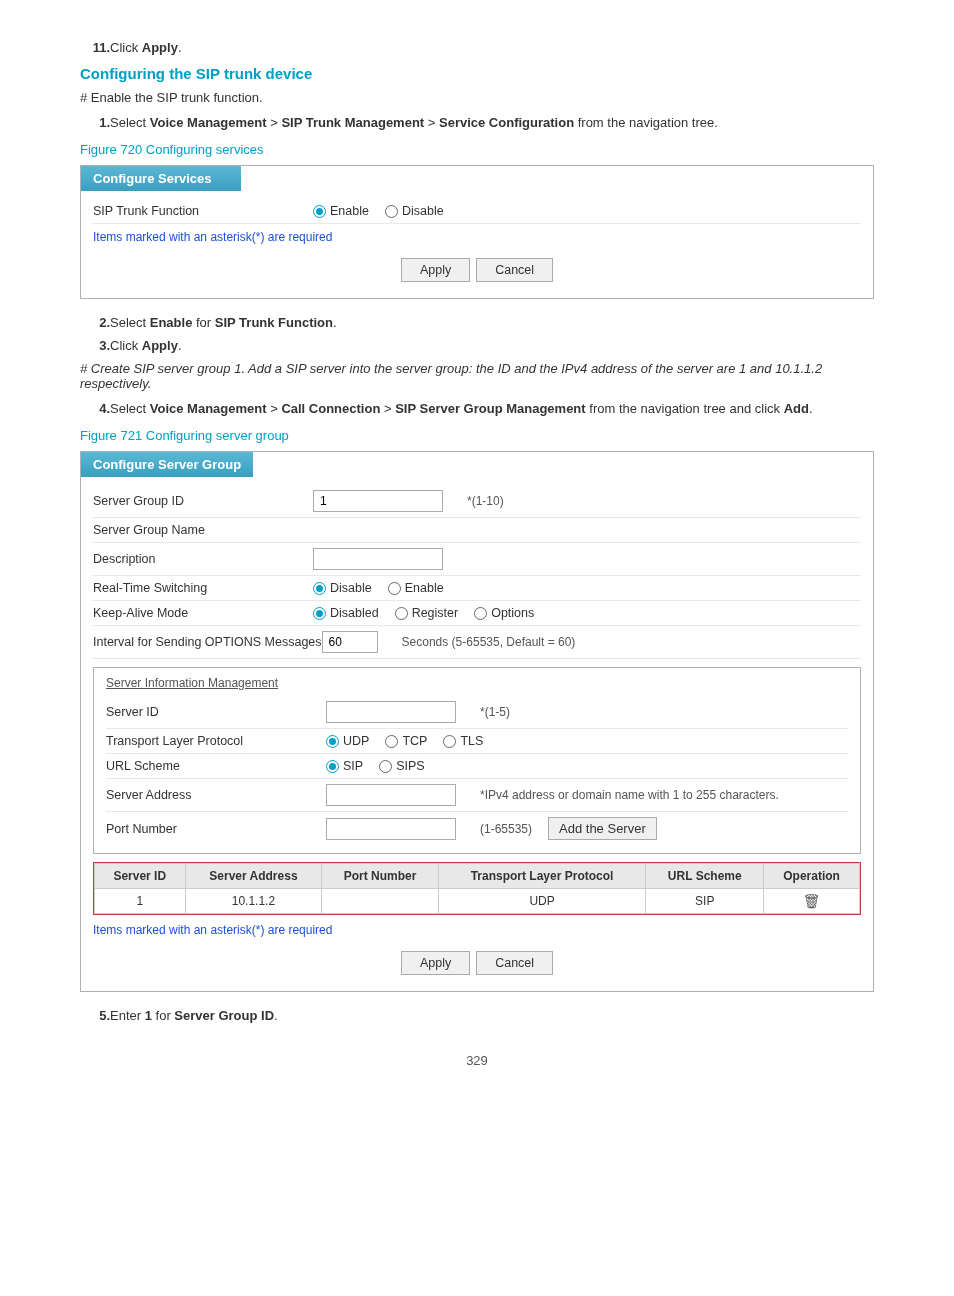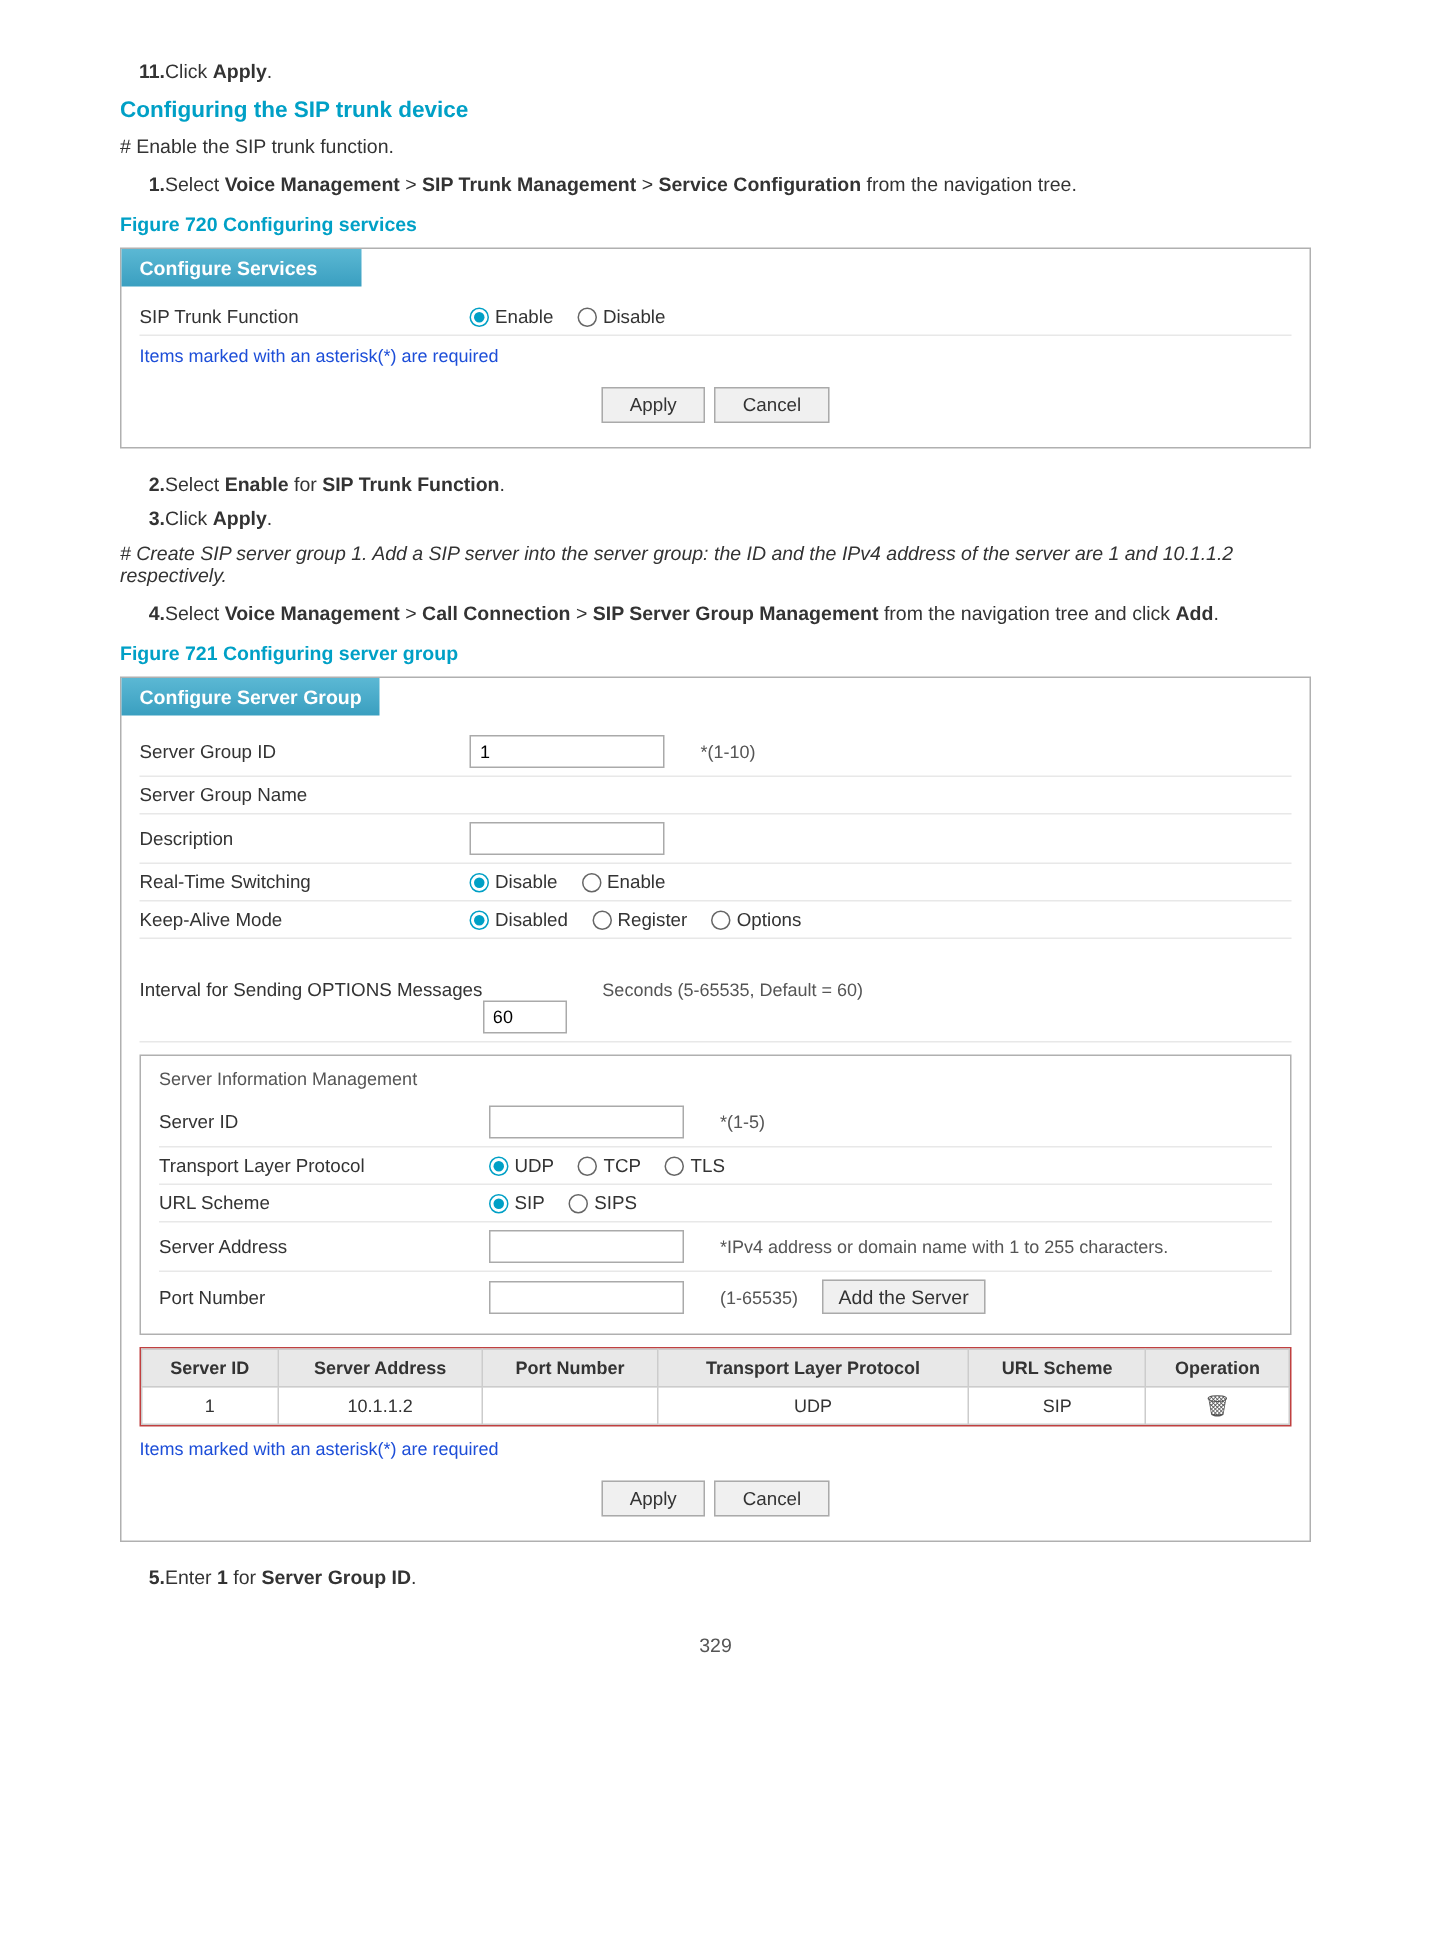--- a/index.html
+++ b/index.html
@@ -29,21 +29,21 @@
       font-weight: bold;
       margin-bottom: 8px;
       margin-top: 10px;
     }
     .hash-line {
       margin-bottom: 10px;
       color: #333;
     }
     .figure-caption {
       color: #00a0c6;
-      font-weight: bold;
+      font-weight: normal;
       font-size: 13px;
       margin-bottom: 8px;
       margin-top: 12px;
     }
     .config-box {
       border: 1px solid #b0b0b0;
       margin-bottom: 16px;
     }
     .config-title-bar {
       background: linear-gradient(to bottom, #5bb8d4, #3a9fc0);
@@ -127,32 +127,32 @@
     }
     .text-input {
       border: 1px solid #aaa;
       padding: 2px 6px;
       font-size: 12px;
       height: 22px;
       width: 130px;
     }
     .text-input-sm {
       width: 56px;
-      margin-top: 36px;
     }
     b { font-weight: bold; }
     .group-box {
       border: 1px solid #b0b0b0;
       margin: 8px 0;
       padding: 8px 12px;
     }
     .group-box-title {
       font-size: 12px;
       color: #555;
       margin-bottom: 6px;
+      text-decoration: underline;
     }
     .table-container {
       border: 1px solid #c04040;
       margin: 8px 0;
     }
     .data-table {
       width: 100%;
       border-collapse: collapse;
       font-size: 12px;
     }

